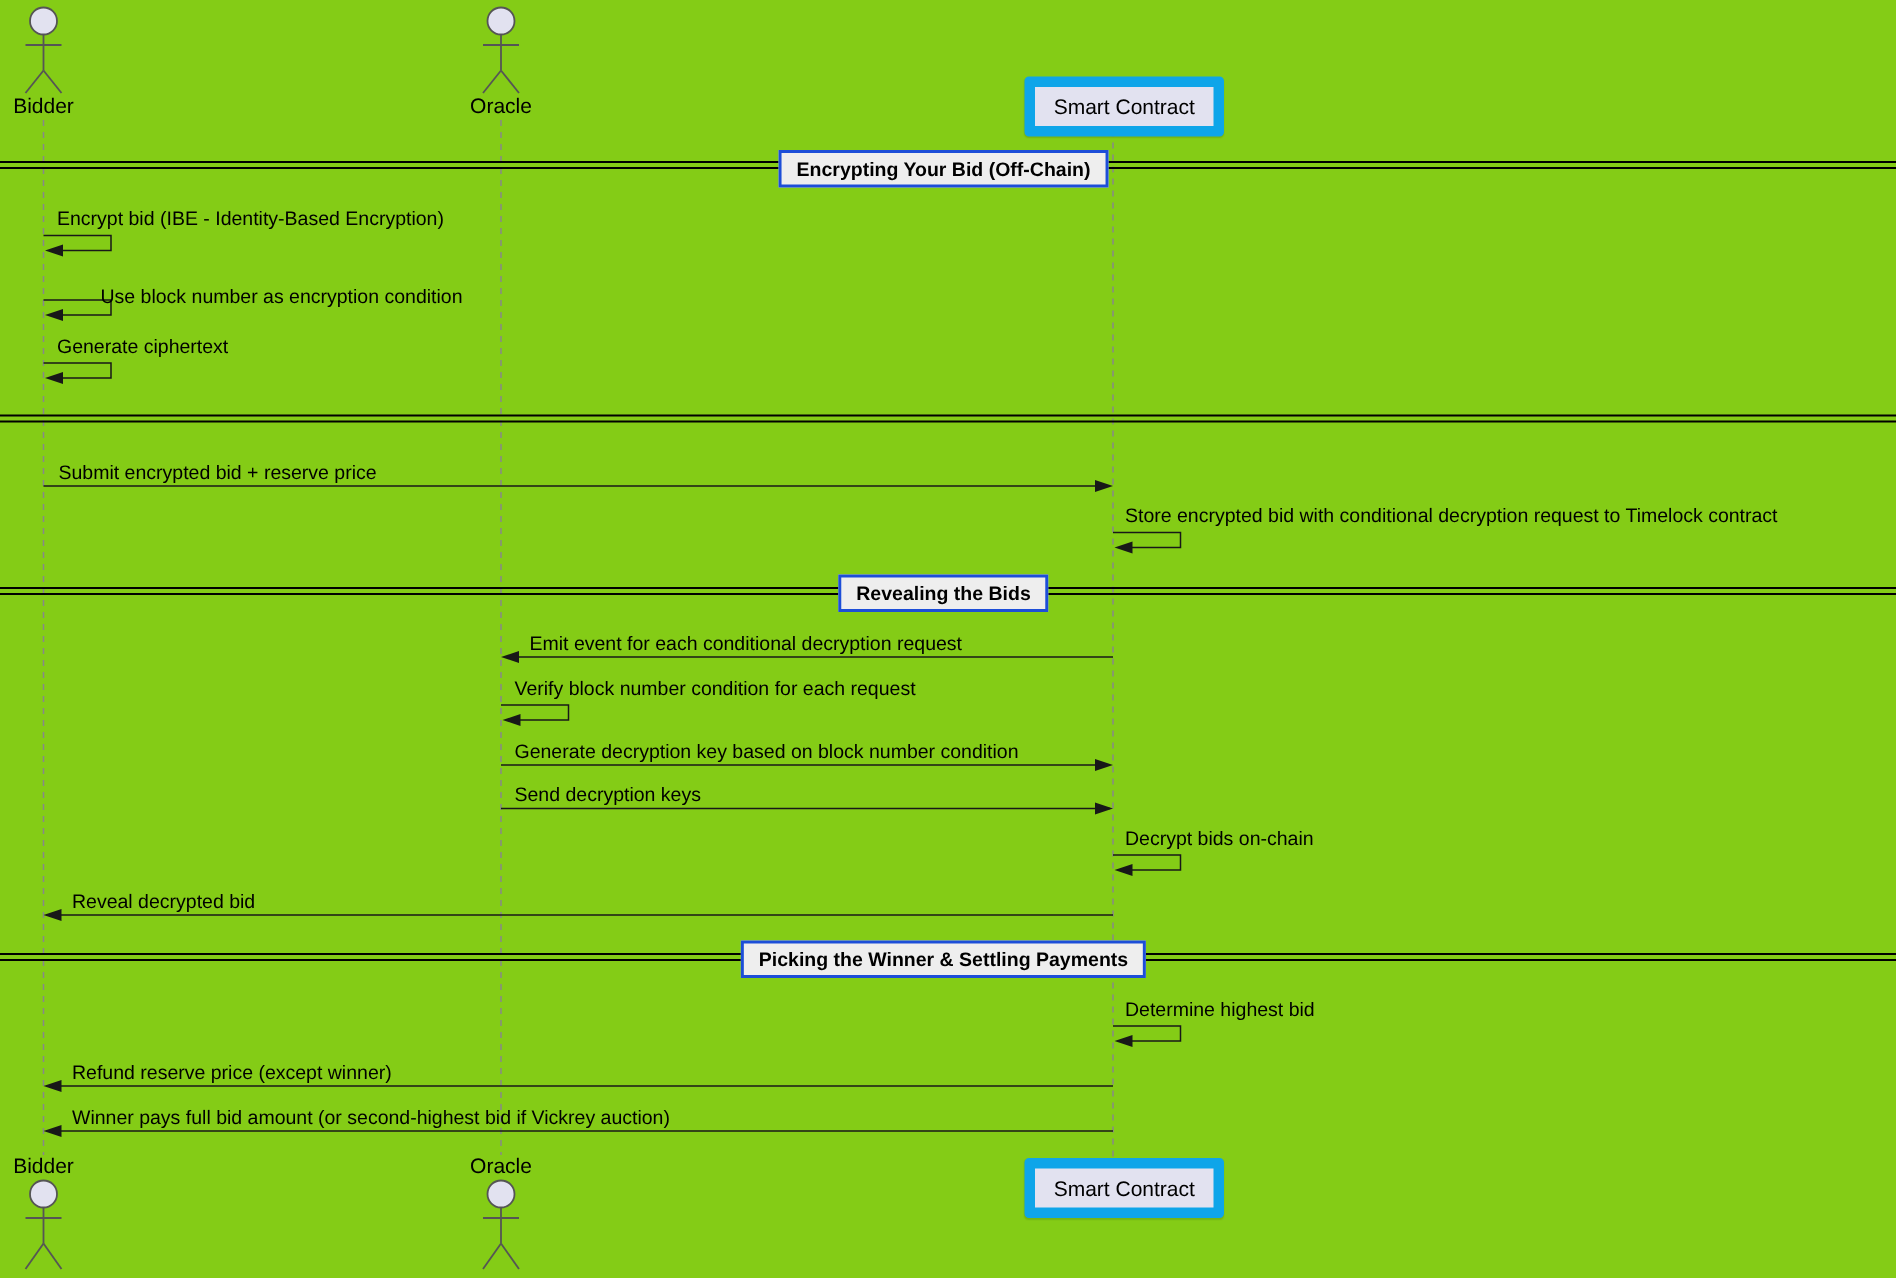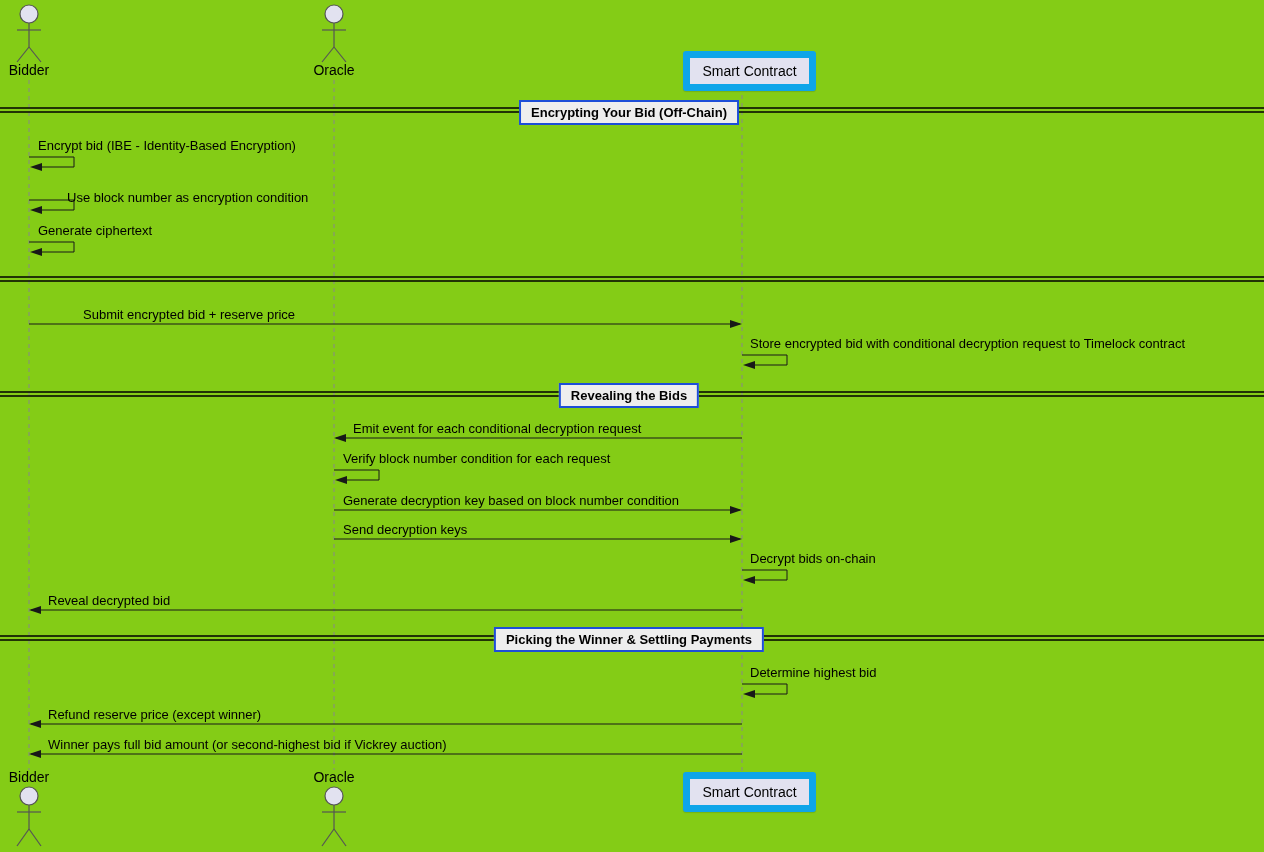--- a/index.html
+++ b/index.html
@@ -160,21 +160,21 @@
     <span>Smart Contract</span>
   </div>
 
   <div class="divider-box" style="left:629px;top:100px;">Encrypting Your Bid (Off-Chain)</div>
   <div class="divider-box" style="left:629px;top:383px;">Revealing the Bids</div>
   <div class="divider-box" style="left:629px;top:627px;">Picking the Winner &amp; Settling Payments</div>
 
   <div class="msg" style="left:38px;top:139px;">Encrypt bid (IBE - Identity-Based Encryption)</div>
   <div class="msg" style="left:38px;top:191px;margin-left:29px;">Use block number as encryption condition</div>
   <div class="msg" style="left:38px;top:224px;">Generate ciphertext</div>
-  <div class="msg" style="left:39px;top:308px;margin-left:44px;">Submit encrypted bid + reserve price</div>
+  <div class="msg" style="left:39px;top:308px;">Submit encrypted bid + reserve price</div>
   <div class="msg" style="left:750px;top:337px;">Store encrypted bid with conditional decryption request to Timelock contract</div>
   <div class="msg" style="left:353px;top:422px;">Emit event for each conditional decryption request</div>
   <div class="msg" style="left:343px;top:452px;">Verify block number condition for each request</div>
   <div class="msg" style="left:343px;top:494px;">Generate decryption key based on block number condition</div>
   <div class="msg" style="left:343px;top:523px;">Send decryption keys</div>
   <div class="msg" style="left:750px;top:552px;">Decrypt bids on-chain</div>
   <div class="msg" style="left:48px;top:594px;">Reveal decrypted bid</div>
   <div class="msg" style="left:750px;top:666px;">Determine highest bid</div>
   <div class="msg" style="left:48px;top:708px;text-align:right;">Refund reserve price (except winner)</div>
   <div class="msg" style="left:48px;top:738px;">Winner pays full bid amount (or second-highest bid if Vickrey auction)</div>

